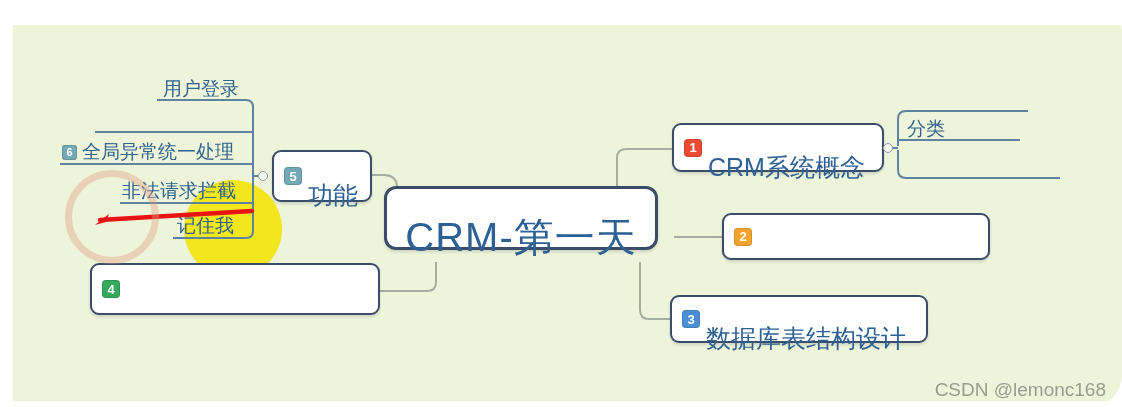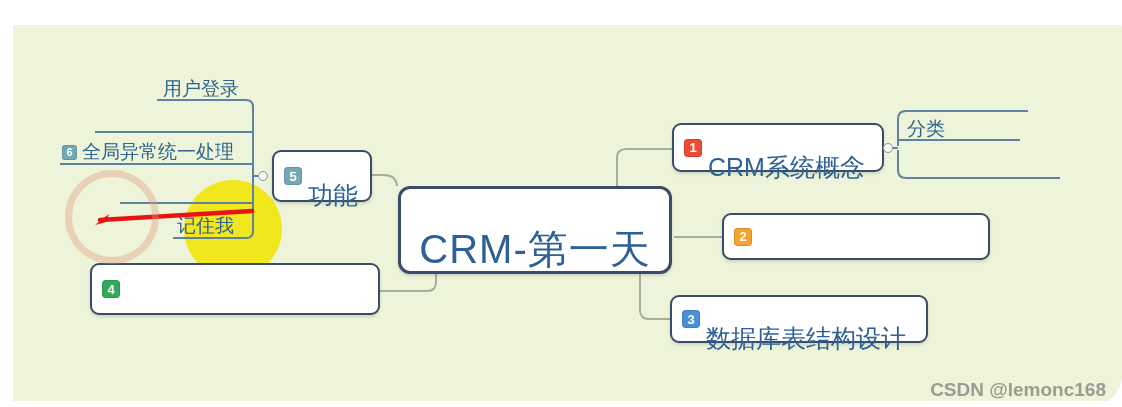--- a/index.html
+++ b/index.html
@@ -34,21 +34,21 @@
         white-space:nowrap;height:22px;}
 
   .handle{position:absolute;width:10px;height:10px;border-radius:50%;background:#f6f8ef;
           border:1.5px solid #8a98a8;box-sizing:border-box;}
 
   .yellow-highlight{position:absolute;left:184px;top:180px;width:98px;height:98px;
           border-radius:50%;background:#f2e40e;opacity:.93;}
   .pink-ring{position:absolute;left:65px;top:170px;width:94px;height:94px;border-radius:50%;
           border:7px solid rgba(226,152,130,0.38);box-sizing:border-box;}
 
-  .watermark{position:absolute;right:16px;top:379px;font-size:19px;color:#999c90;font-weight:bold;}
+  .watermark{position:absolute;right:16px;top:379px;font-size:19px;color:#999c90;}
 </style>
 </head>
 <body>
 
 <div class="screen">
   <div class="green-bg"></div>
 
   <div class="yellow-highlight z1"></div>
 
   <svg class="layer z2" viewBox="0 0 1122 407">
@@ -73,29 +73,32 @@
     <path class="childline" d="M253,176 H260"></path>
   </svg>
 
   <div class="leaf z3" style="left:163px;top:78px">
     <span>用户登录</span>
   </div>
   <div class="leaf z3" style="left:62px;top:141px">
     <span class="badge badge-teal badge-sm">6</span>
     <span>全局异常统一处理</span>
   </div>
+  <div class="leaf z3" style="left:122px;top:180px">
+    <span>非法请求拦截</span>
+  </div>
   <div class="leaf z3" style="left:177px;top:215px">
     <span>记住我</span>
   </div>
 
   <div class="leaf z3" style="left:907px;top:118px">
     <span>分类</span>
   </div>
 
-  <div class="node node-central z4" style="left:398px;top:186px;width:274px;height:88px">
+  <div class="node node-central z4" style="left:384px;top:186px;width:274px;height:64px">
     <span class="node-label">CRM-第一天</span>
   </div>
 
   <div class="node node-1 z4" style="left:672px;top:123px;width:212px;height:49px">
     <span class="badge badge-red">1</span>
     <span class="node-label">CRM系统概念</span>
   </div>
 
   <div class="node node-1 z4" style="left:722px;top:213px;width:268px;height:47px">
     <span class="badge badge-orange">2</span>

